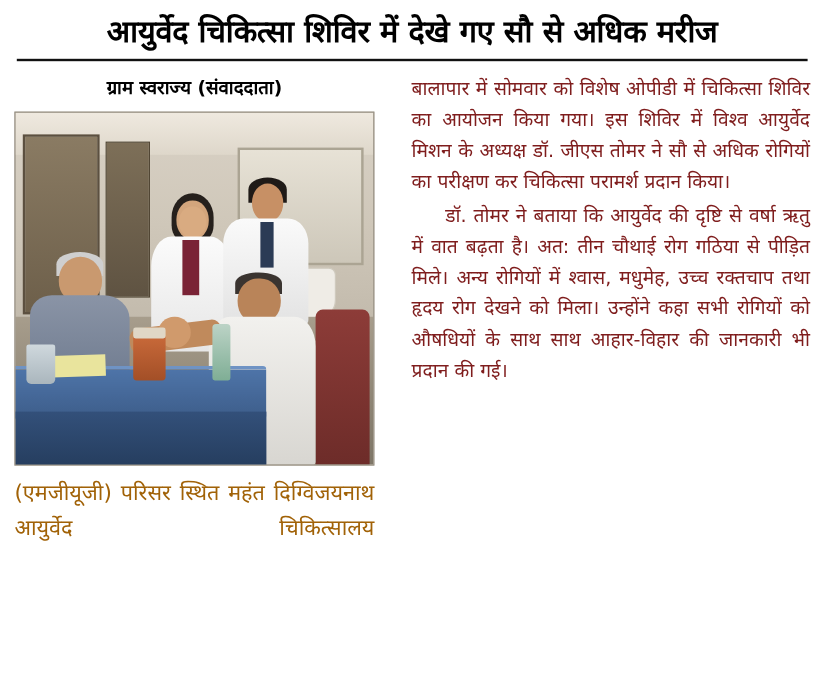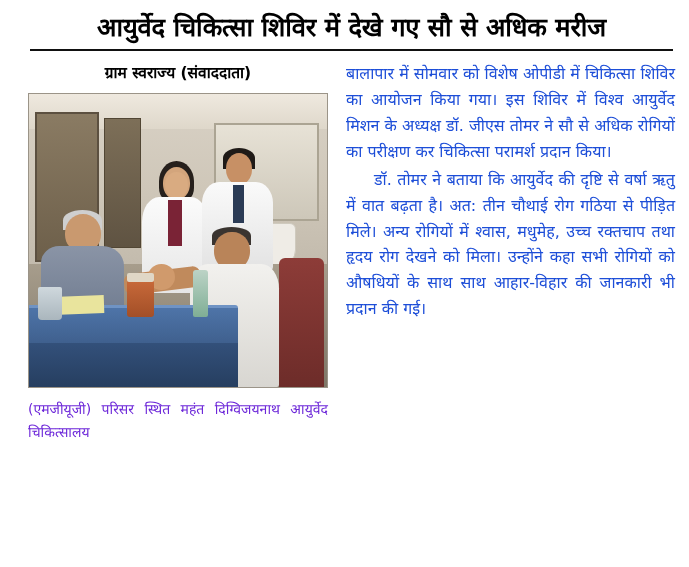--- a/index.html
+++ b/index.html
@@ -13,40 +13,40 @@
     font-family: "Liberation Serif", "DejaVu Serif", serif;
     color: #101010;
     overflow: hidden;
     position: relative;
   }
   .page {
     width: 689px;
     height: 567px;
     position: relative;
     box-sizing: border-box;
-    padding: 10px 14px 6px 28px;
+    padding: 10px 14px 6px 12px;
   }
   .headline {
     font-family: "DejaVu Sans", sans-serif;
     font-weight: bold;
     font-size: 25.5px;
     line-height: 1.22;
     letter-spacing: -0.2px;
     text-align: center;
     color: #000;
     margin: 2px 0 6px 0;
     white-space: nowrap;
   }
   .rule {
     border-bottom: 2px solid #111;
     margin: 2px 2px 10px 2px;
   }
   .columns {
     display: flex;
-    gap: 18px;
+    gap: 31px;
     align-items: flex-start;
   }
   .col-left {
     width: 300px;
     flex: 0 0 300px;
   }
   .col-right {
     flex: 1 1 auto;
   }
   .byline {
@@ -225,34 +225,34 @@
     position: absolute; left: 40%; top: 58%; width: 9%; height: 9%;
     background: #d09a6c; border-radius: 50%;
   }
   .ph-chair {
     position: absolute; left: 84%; top: 56%; width: 15%; height: 44%;
     background: linear-gradient(180deg,#8d3c38,#6d2c29);
     border-radius: 6px 6px 0 0;
   }
   .caption {
     font-family: "DejaVu Sans", sans-serif;
-    font-size: 14px;
+    font-size: 18px;
     line-height: 1.6;
     text-align: justify;
     text-align-last: justify;
-    color: #6d28d9;
+    color: #a16207;
     margin-top: 10px;
   }
   .body-text p {
     font-family: "DejaVu Sans", sans-serif;
     font-size: 16px;
     line-height: 1.62;
     text-align: justify;
     text-align-last: left;
-    color: #1d4ed8;
+    color: #7f1d1d;
     margin: 0 0 2px 0;
   }
   .body-text p.indent { text-indent: 28px; }
 </style>
 </head>
 <body>
 
 <div class="page">
 
   <div class="headline">आयुर्वेद चिकित्सा शिविर में देखे गए सौ से अधिक मरीज</div>

